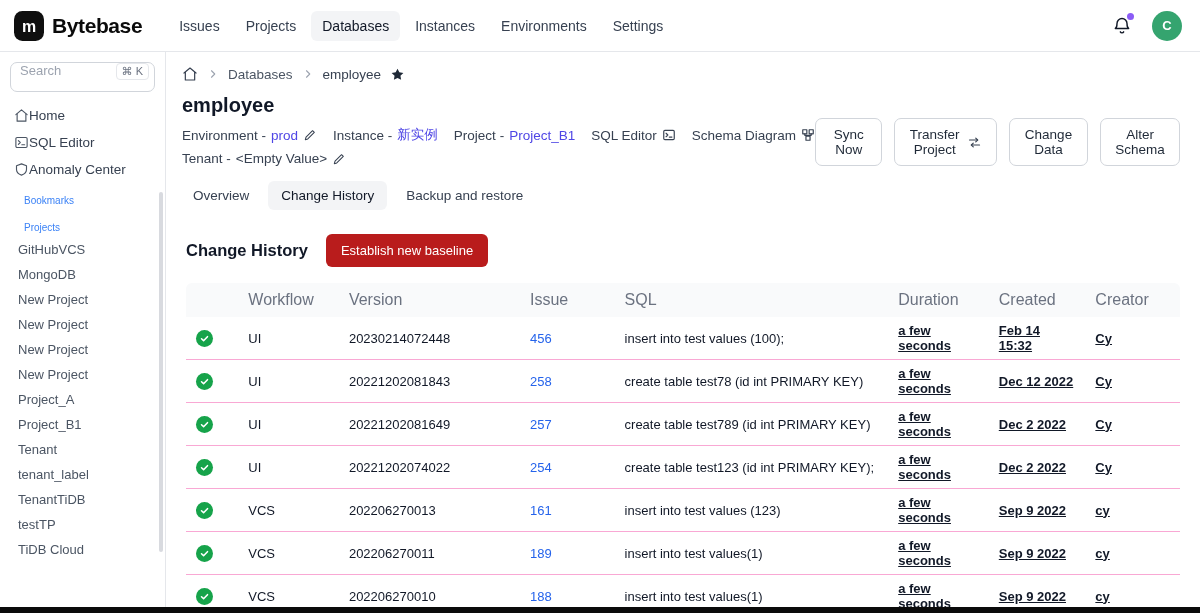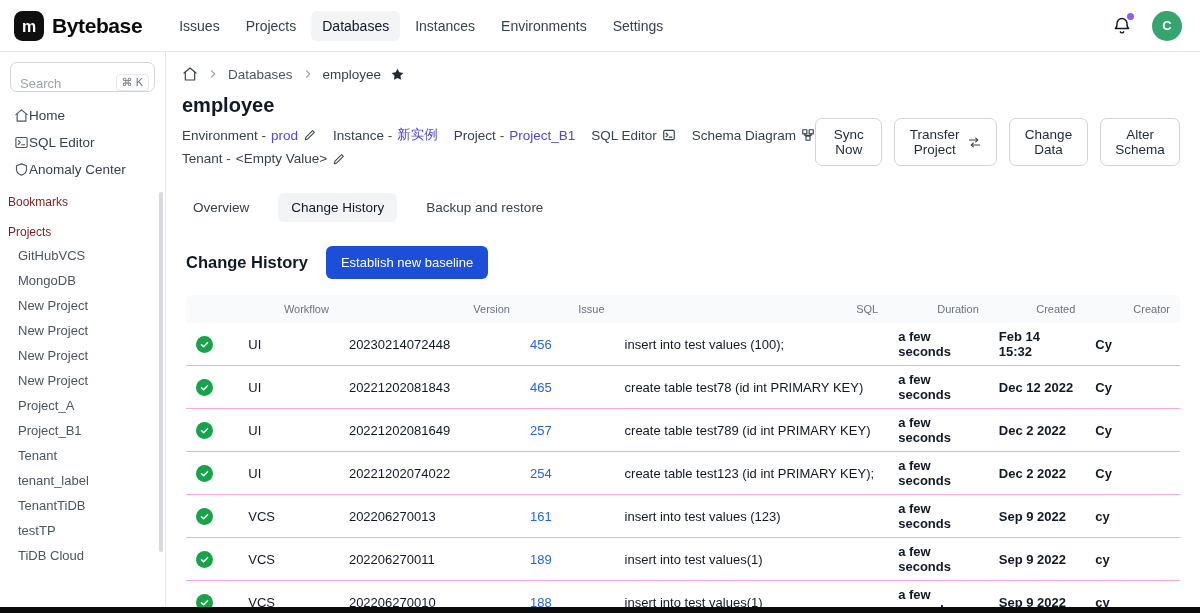--- a/index.html
+++ b/index.html
@@ -22,28 +22,28 @@
   .avatar { width:30px; height:30px; border-radius:50%; background:#35a46f; color:#fff;
     display:flex; align-items:center; justify-content:center; font-size:13px; font-weight:700; cursor:pointer; }
 
   
   .shell { display:flex; height:555px; }
 
   
   .sidebar { width:166px; min-width:166px; border-right:1px solid #e5e7eb; position:relative;
     padding-top:10px; display:flex; flex-direction:column; overflow:hidden; }
   .search-box { margin:0 10px 10px 10px; height:30px; border:1px solid #d1d5db; border-radius:7px;
-    display:flex; align-items:flex-end; padding:0 5px 0 9px; gap:4px; background:#fff; }
+    display:flex; align-items:flex-start; padding:0 5px 0 9px; gap:4px; background:#fff; }
   .search-input { border:none; outline:none; flex:1; min-width:0; font-size:13px; color:#374151; background:transparent; }
   .search-input::placeholder { color:#9ca3af; }
   .kbd { font-size:11px; color:#6b7280; border:1px solid #e5e7eb; border-radius:4px; padding:1px 5px; white-space:nowrap; }
   .side-item { display:flex; align-items:center; padding:6px 14px; font-size:13.5px; color:#374151; cursor:pointer; }
   .side-item .icn { width:15px; height:15px; color:#4b5563; display:inline-flex; }
   .side-item .icn svg { width:15px; height:15px; }
-  .section-label { padding:12px 14px 4px 8px; font-size:12px; color:#7f1d1d; }
+  .section-label { padding:12px 14px 4px 24px; font-size:10px; color:#3b82f6; }
   .project-item { padding:5px 14px 5px 18px; font-size:13px; color:#4b5563; cursor:pointer;
     white-space:nowrap; overflow:hidden; text-overflow:ellipsis; }
   .scroll-thumb { position:absolute; right:2px; top:140px; width:4px; height:360px; background:#d8dadf; border-radius:2px; }
 
   
   .main { flex:1; padding:10px 20px 0 14px; overflow:hidden; }
   .breadcrumb { display:flex; align-items:center; gap:9px; font-size:13.5px; color:#4b5563; padding:4px 0 12px 2px; }
   .crumb-icn { width:16px; height:16px; color:#374151; display:inline-flex; cursor:pointer; }
   .crumb-icn svg { width:16px; height:16px; }
   .crumb-sep { width:12px; height:12px; color:#9ca3af; display:inline-flex; }
@@ -61,36 +61,36 @@
   .mini-icn { width:14px; height:14px; color:#374151; display:inline-flex; cursor:pointer; }
   .mini-icn svg { width:14px; height:14px; }
 
   .actions { display:flex; gap:12px; margin-top:24px; }
   .btn { border:1px solid #d1d5db; border-radius:7px; background:#fff; padding:8px 14px;
     font-size:13.5px; color:#1f2937; display:flex; align-items:center; gap:7px; cursor:pointer;
     font-family:"Liberation Sans", sans-serif; }
   .btn .icn { width:15px; height:15px; display:inline-flex; color:#374151; }
   .btn .icn svg { width:15px; height:15px; }
 
-  .tabs { display:flex; gap:16px; margin-top:20px; }
+  .tabs { display:flex; gap:6px; margin-top:8px; }
   .tab { padding:7px 13px; font-size:13.5px; color:#374151; border-radius:6px; cursor:pointer; }
   .tab.active { background:#f3f4f6; color:#111827; }
 
   .section { margin-top:24px; padding-left:6px; }
   .section-head { display:flex; align-items:center; gap:18px; margin-bottom:16px; }
   .section-title { font-size:16.5px; font-weight:700; color:#111827; }
-  .baseline-btn { background:#1d4ed8; color:#fff; border:none; border-radius:6px; padding:9px 15px;
+  .baseline-btn { background:#b91c1c; color:#fff; border:none; border-radius:6px; padding:9px 15px;
     font-size:13px; cursor:pointer; font-family:"Liberation Sans", sans-serif; }
 
   .table-wrap { margin-top:4px; border-radius:6px; overflow:hidden; }
   table.history { width:100%; border-collapse:collapse; }
-  table.history th { background:#f9fafb; text-align:right; font-size:11px; color:#6b7280;
+  table.history th { background:#f9fafb; text-align:left; font-size:16px; color:#6b7280;
     font-weight:500; padding:8px 10px; }
   table.history td { border-bottom:1px solid #f9a8d4; padding:6px 10px; font-size:13px; color:#111827; }
-  td.strong { font-weight:700; font-size:12.5px; color:#1f2937; }
+  td.strong { font-weight:700; font-size:12.5px; color:#1f2937;text-decoration:underline; }
   a.issue-link { color:#2563eb; text-decoration:none; cursor:pointer; }
   .check { width:17px; height:17px; border-radius:50%; background:#16a34a;
     display:inline-flex; align-items:center; justify-content:center; }
   .check svg { width:11px; height:11px; }
 
   .bottom-strip { position:fixed; left:0; bottom:0; width:1200px; height:6px; background:#0a0a0a; }
 </style>
 </head>
 <body>
 
@@ -337,21 +337,21 @@
                 <td class="strong">Cy</td>
               </tr>
               <tr>
                 <td><span class="check">
                     <svg viewBox="0 0 24 24" fill="none" stroke="#ffffff" stroke-width="3.4" stroke-linecap="round" stroke-linejoin="round">
                       <path d="m5.5 12.5 4.5 4.5 8.5-9"></path>
                     </svg>
                   </span></td>
                 <td>UI</td>
                 <td>20221202081843</td>
-                <td><a class="issue-link">465</a></td>
+                <td><a class="issue-link">258</a></td>
                 <td>create table test78 (id int PRIMARY KEY)</td>
                 <td class="strong">a few seconds</td>
                 <td class="strong">Dec 12 2022</td>
                 <td class="strong">Cy</td>
               </tr>
               <tr>
                 <td><span class="check">
                     <svg viewBox="0 0 24 24" fill="none" stroke="#ffffff" stroke-width="3.4" stroke-linecap="round" stroke-linejoin="round">
                       <path d="m5.5 12.5 4.5 4.5 8.5-9"></path>
                     </svg>

